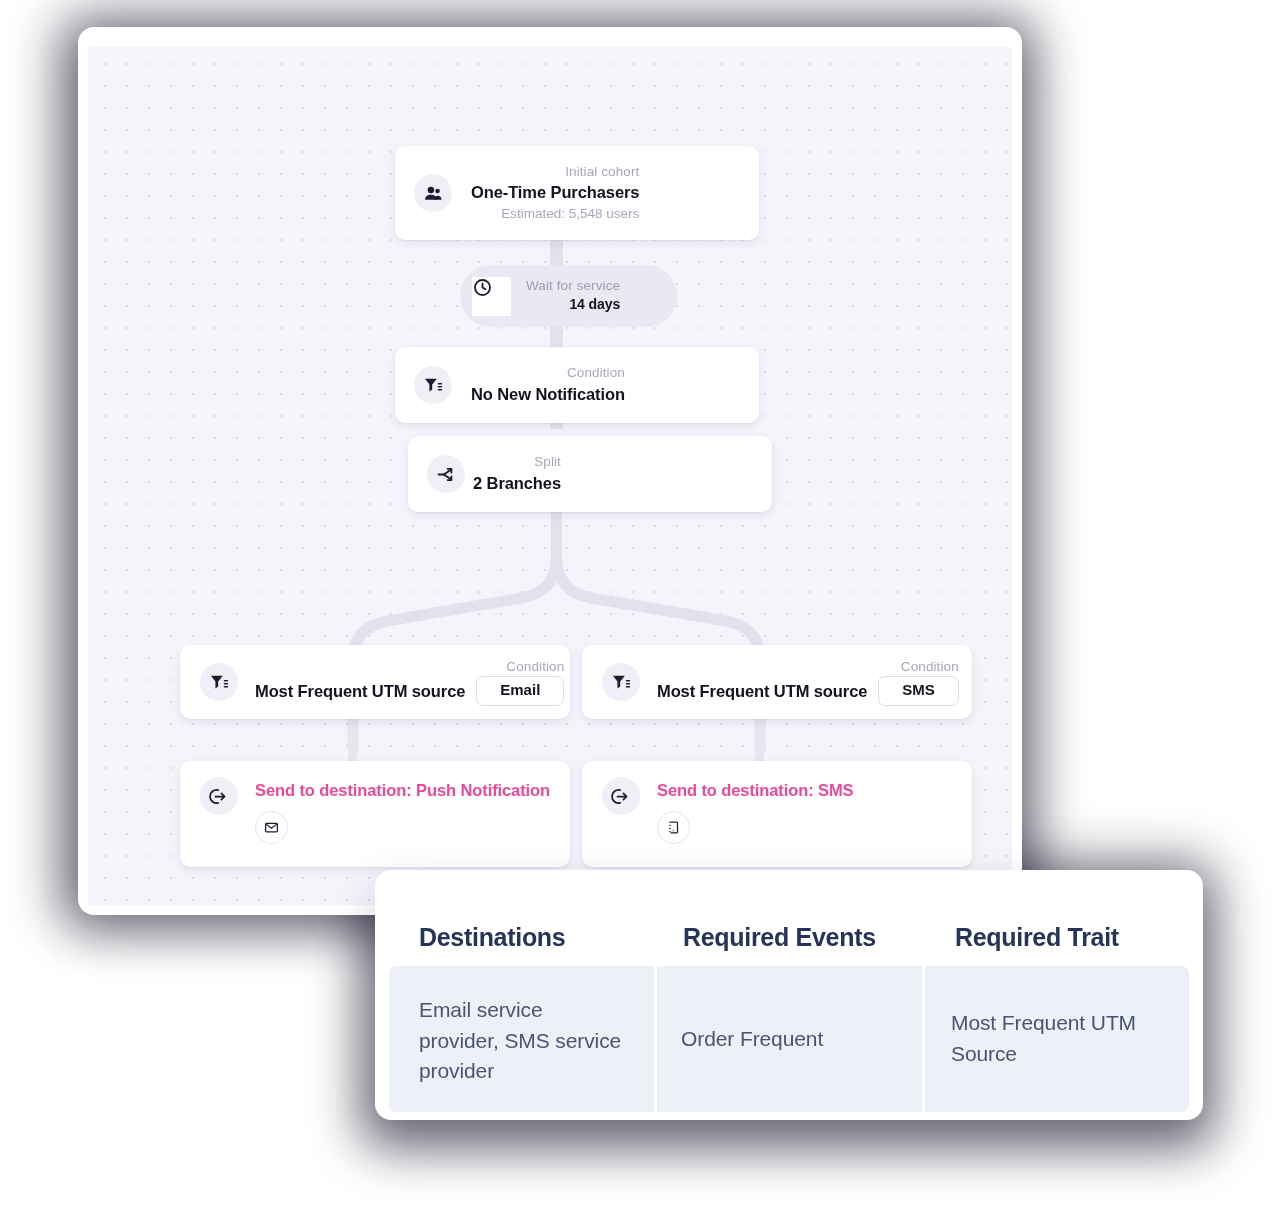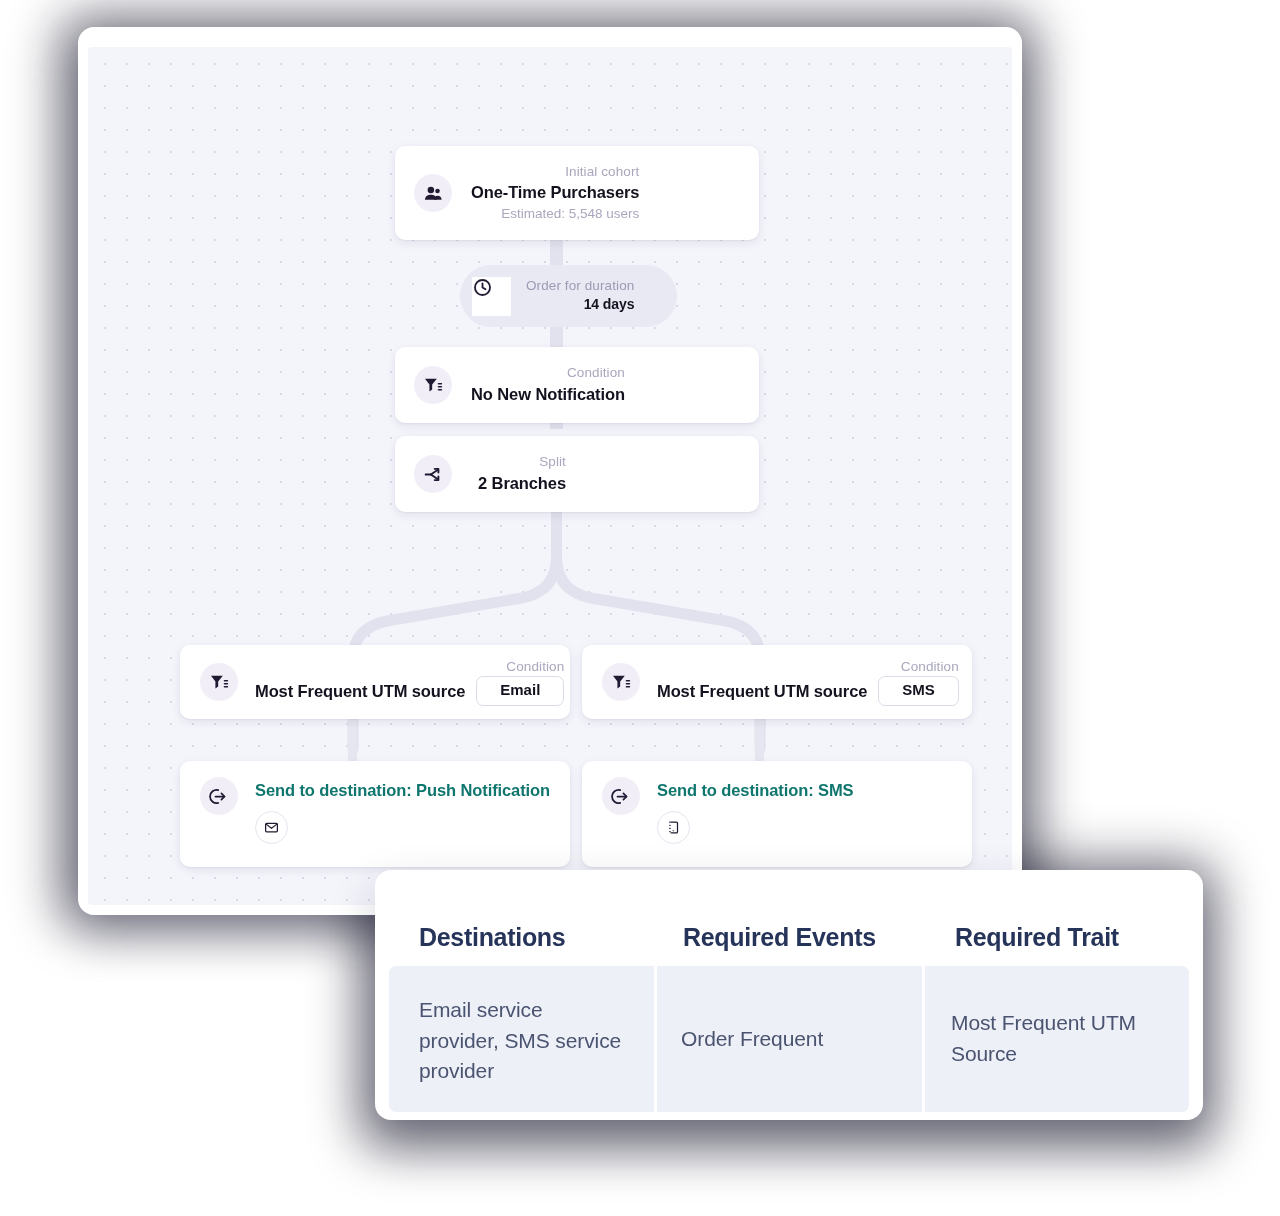--- a/index.html
+++ b/index.html
@@ -71,38 +71,38 @@
     background:#e9e9f4;border-radius:31px;
     display:flex;align-items:center;gap:15px;padding-left:12px;
     box-shadow:none;
   }
   #node-wait .badge{background:#ffffff;width:39px;height:39px;flex:0 0 39px;}
   #node-wait .kicker{color:#9d9bb3;font-size:13.5px;}
   #node-wait .title{font-size:14px;}
 
   
   #node-condition{left:307px;top:300px;width:345px;height:76px;padding:0 0 0 19px;gap:19px;}
-  #node-split{left:307px;top:389px;width:345px;height:76px;padding:0 0 0 19px;gap:26px;}
+  #node-split{left:320px;top:389px;width:345px;height:76px;padding:0 0 0 19px;gap:8px;}
 
   
   .branch-cond{height:74px;padding:0 0 0 20px;gap:17px;}
   #node-cond-left{left:92px;top:598px;width:370px;}
   #node-cond-right{left:494px;top:598px;width:370px;}
   .cond-row{display:flex;align-items:center;gap:11px;}
   .chip{
     border:1.4px solid #dcdce6;border-radius:7px;background:#fff;
     font-size:15px;font-weight:bold;color:#14121f;
     padding:4px 23px 5px;line-height:1.25;
   }
 
   .send-card{height:90px;padding:16px 0 0 20px;gap:17px;align-items:flex-start;}
   #node-send-left{left:92px;top:714px;width:370px;}
   #node-send-right{left:494px;top:714px;width:370px;}
   .send-body{display:flex;flex-direction:column;gap:10px;padding-top:4px;}
-  .send-title{font-size:16.5px;font-weight:bold;color:#0f766e;letter-spacing:-.1px;line-height:1.2;}
+  .send-title{font-size:16.5px;font-weight:bold;color:#ec4899;letter-spacing:-.1px;line-height:1.2;}
   .mini-icon{
     width:31px;height:31px;border-radius:50%;
     border:1.3px solid #e4e4ee;background:#fff;
     display:flex;align-items:center;justify-content:center;
   }
 
   
   #table-panel{
     position:absolute;left:375px;top:870px;width:828px;height:250px;
     background:#ffffff;border-radius:16px;
@@ -169,21 +169,21 @@
       </div>
 
       <div id="node-wait">
         <span class="badge">
           <svg width="21" height="21" viewBox="0 0 24 24" fill="none" stroke="#221a33" stroke-width="2.1">
             <circle cx="12" cy="12" r="8.6"></circle>
             <path d="M12 7.2V12l3.4 2.1" stroke-linecap="round" stroke-linejoin="round"></path>
           </svg>
         </span>
         <span class="node-text">
-          <span class="kicker">Order for duration</span>
+          <span class="kicker">Wait for service</span>
           <span class="title">14 days</span>
         </span>
       </div>
 
       <div class="node" id="node-condition">
         <span class="badge">
           <svg width="20" height="20" viewBox="0 0 24 24" fill="#221a33">
             <path d="M2.4 4.4h14.2L11 11.4v6.1l-3.3 2.2v-8.3z"></path>
             <rect x="17.6" y="9.6" width="5.4" height="1.85" rx=".9"></rect>
             <rect x="17.6" y="13.2" width="5.4" height="1.85" rx=".9"></rect>

